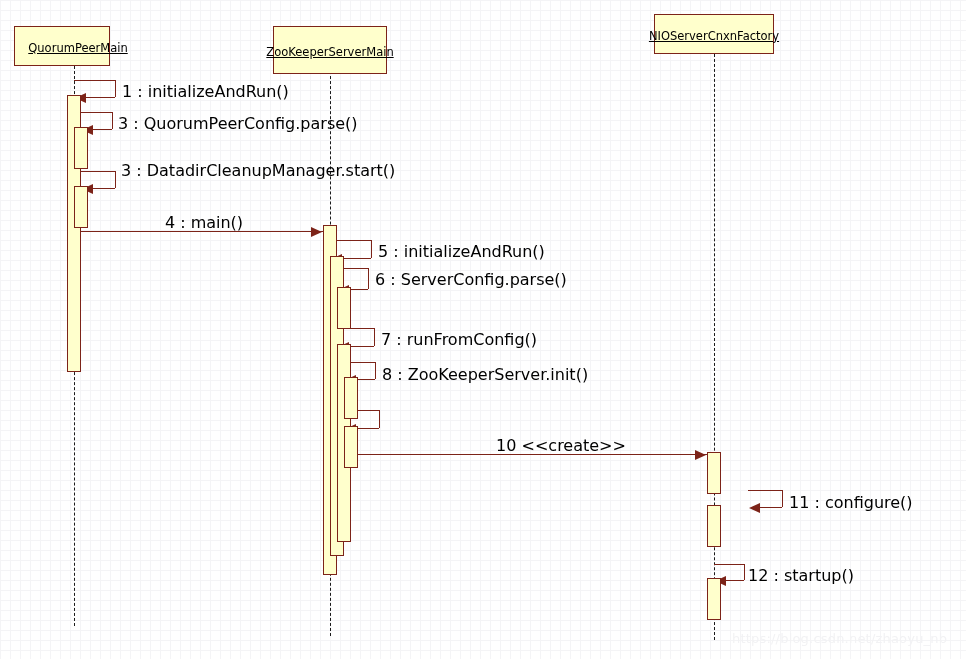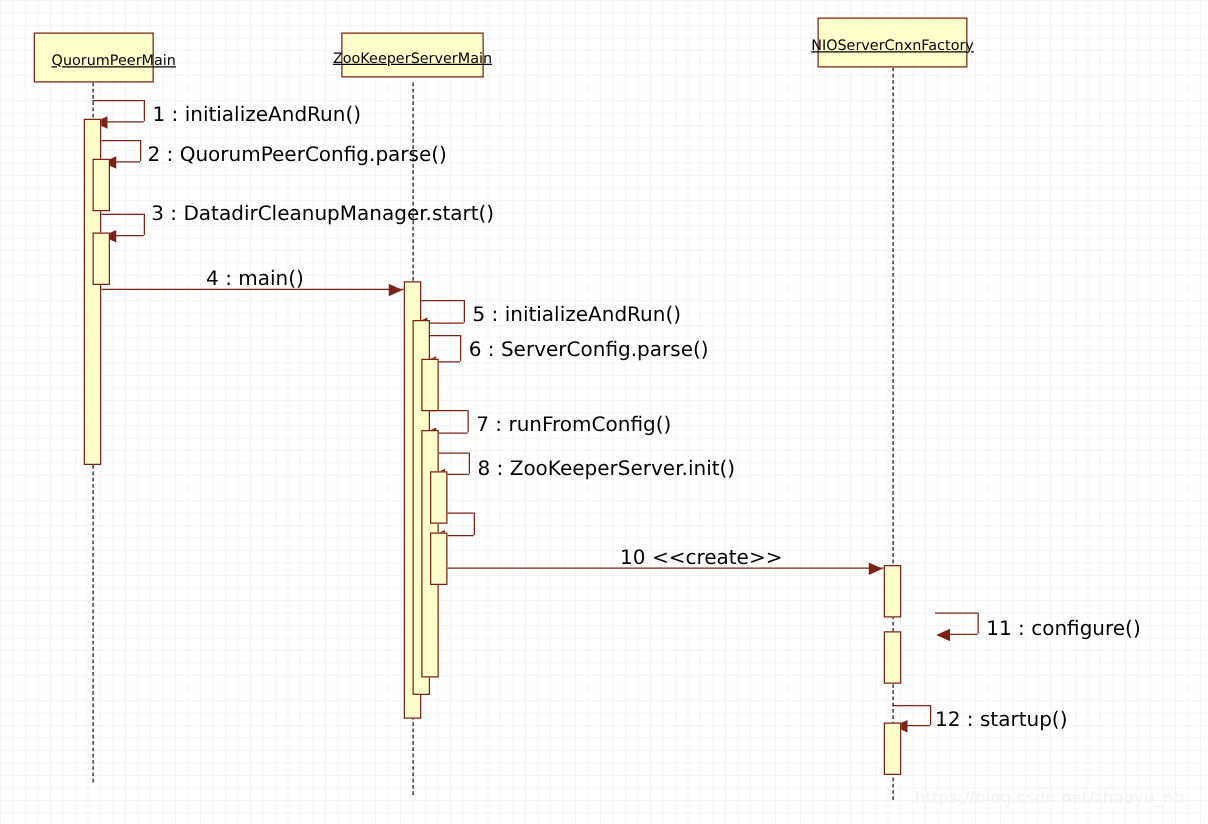--- a/index.html
+++ b/index.html
@@ -133,21 +133,21 @@
         <div class="vline" style="left: 115px; top: 80px; height: 17px;"></div>
         <div class="hline" style="left: 83px; top: 97px; width: 32px;"></div>
         <div class="arrow-left" style="left: 75px; top: 93px;"></div>
         <div class="msglabel" style="left: 122px; top: 85px;">1 : initializeAndRun()</div>
       </div>
       <div style="position: absolute; left: 0px; top: 0px; width: 100%; height: 100%; pointer-events: none;">
         <div class="hline" style="left: 81px; top: 112px; width: 31px;"></div>
         <div class="vline" style="left: 112px; top: 112px; height: 17px;"></div>
         <div class="hline" style="left: 90px; top: 129px; width: 22px;"></div>
         <div class="arrow-left" style="left: 82px; top: 125px;"></div>
-        <div class="msglabel" style="left: 118px; top: 117px;">2 : QuorumPeerConfig.parse()</div>
+        <div class="msglabel" style="left: 118px; top: 117px;">3 : QuorumPeerConfig.parse()</div>
       </div>
       <div style="position: absolute; left: 0px; top: 0px; width: 100%; height: 100%; pointer-events: none;">
         <div class="hline" style="left: 81px; top: 171px; width: 34px;"></div>
         <div class="vline" style="left: 115px; top: 171px; height: 17px;"></div>
         <div class="hline" style="left: 90px; top: 188px; width: 25px;"></div>
         <div class="arrow-left" style="left: 82px; top: 184px;"></div>
         <div class="msglabel" style="left: 121px; top: 164px;">3 : DatadirCleanupManager.start()</div>
       </div>
       <div style="position: absolute; left: 0px; top: 4px; width: 100%; height: 100%; pointer-events: none;">
         <div class="hline" style="left: 81px; top: 227px; width: 242px;"></div>
@@ -202,24 +202,24 @@
       </div>
       <div style="position: absolute; left: 0px; top: 0px; width: 100%; height: 100%; pointer-events: none;">
         <div class="hline" style="left: 714px; top: 564px; width: 30px;"></div>
         <div class="vline" style="left: 744px; top: 564px; height: 16px;"></div>
         <div class="hline" style="left: 723px; top: 580px; width: 21px;"></div>
         <div class="arrow-left" style="left: 715px; top: 576px;"></div>
         <div class="msglabel" style="left: 748px; top: 569px;">12 : startup()</div>
       </div>
     </div>
   <div id="participants-layer">
-      <div class="participant" style="left: 27px; top: 26px; width: 96px; height: 40px; padding-left: 32px;">
+      <div class="participant" style="left: 14px; top: 26px; width: 96px; height: 40px; padding-left: 32px;">
         <span class="pname">QuorumPeerMain</span>
       </div>
-      <div class="participant" style="left: 273px; top: 26px; width: 114px; height: 36px;">
+      <div class="participant" style="left: 273px; top: 26px; width: 114px; height: 48px;">
         <span class="pname">ZooKeeperServerMain</span>
       </div>
       <div class="participant" style="left: 654px; top: 14px; width: 120px; height: 40px;">
         <span class="pname">NIOServerCnxnFactory</span>
       </div>
     </div>
   <div class="watermark" id="watermark" style="left: 732px; top: 631px;">https://blog.csdn.net/zhaoyu_nb</div>
 </div>
 
 </body></html>

